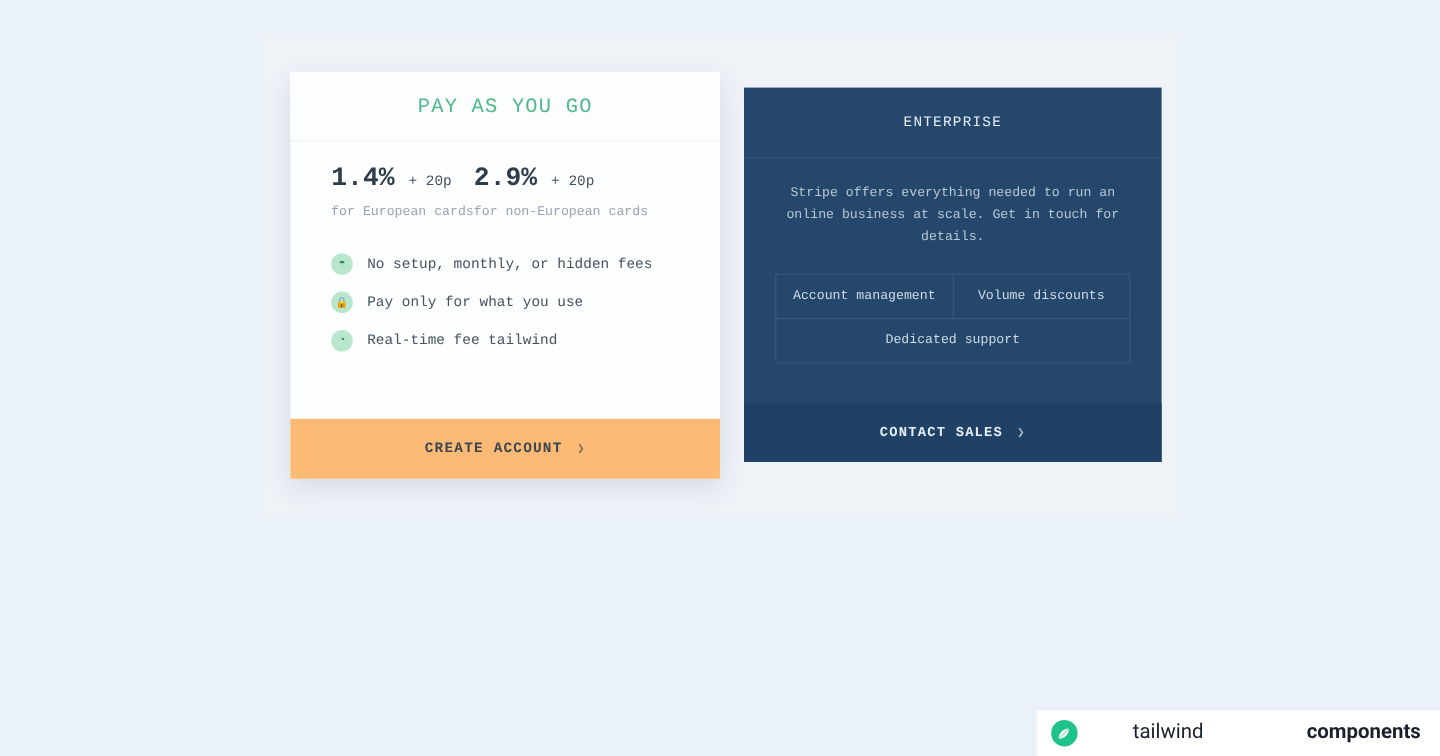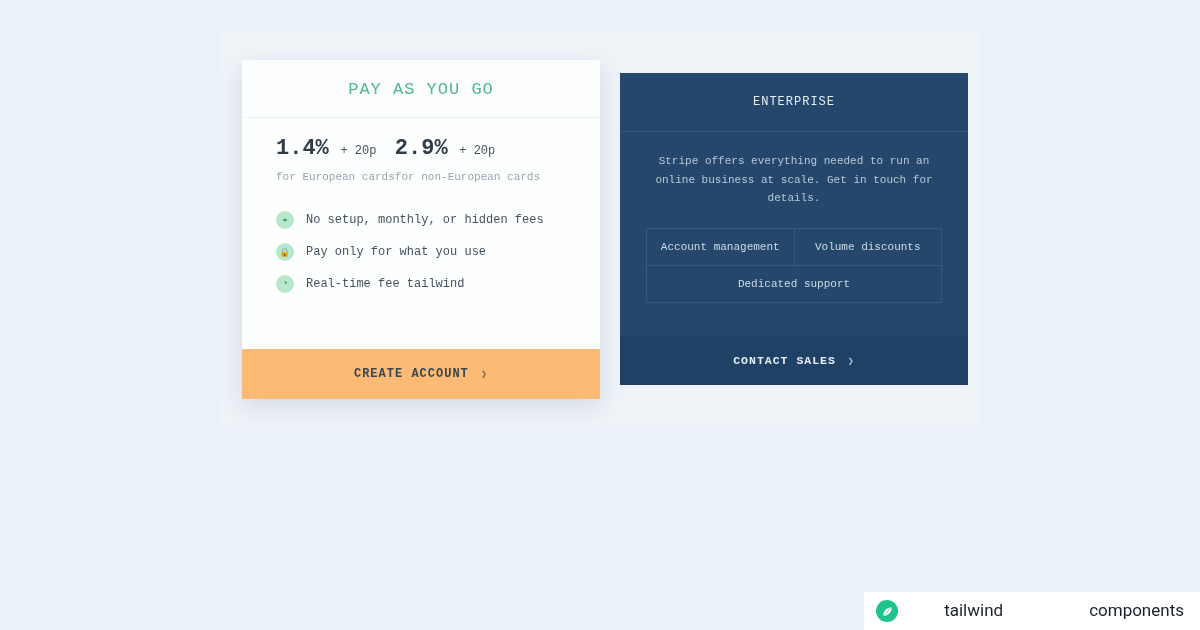--- a/index.html
+++ b/index.html
@@ -169,21 +169,21 @@
   .brand-logo {
     width: 22px;
     height: 22px;
     border-radius: 50%;
     background: #1ec28b;
     margin-right: 8px;
     display: flex;
     align-items: center;
     justify-content: center;
   }
-  .brand strong { font-weight: 400; padding-left: 48px; }
+  .brand strong { font-weight: 700; padding-left: 48px; }
 </style>
 </head>
 <body>
 
 <div class="stage">
 
   <div class="card-left">
     <div class="left-header">PAY AS YOU GO</div>
     <div class="left-body">
       <div class="prices">

